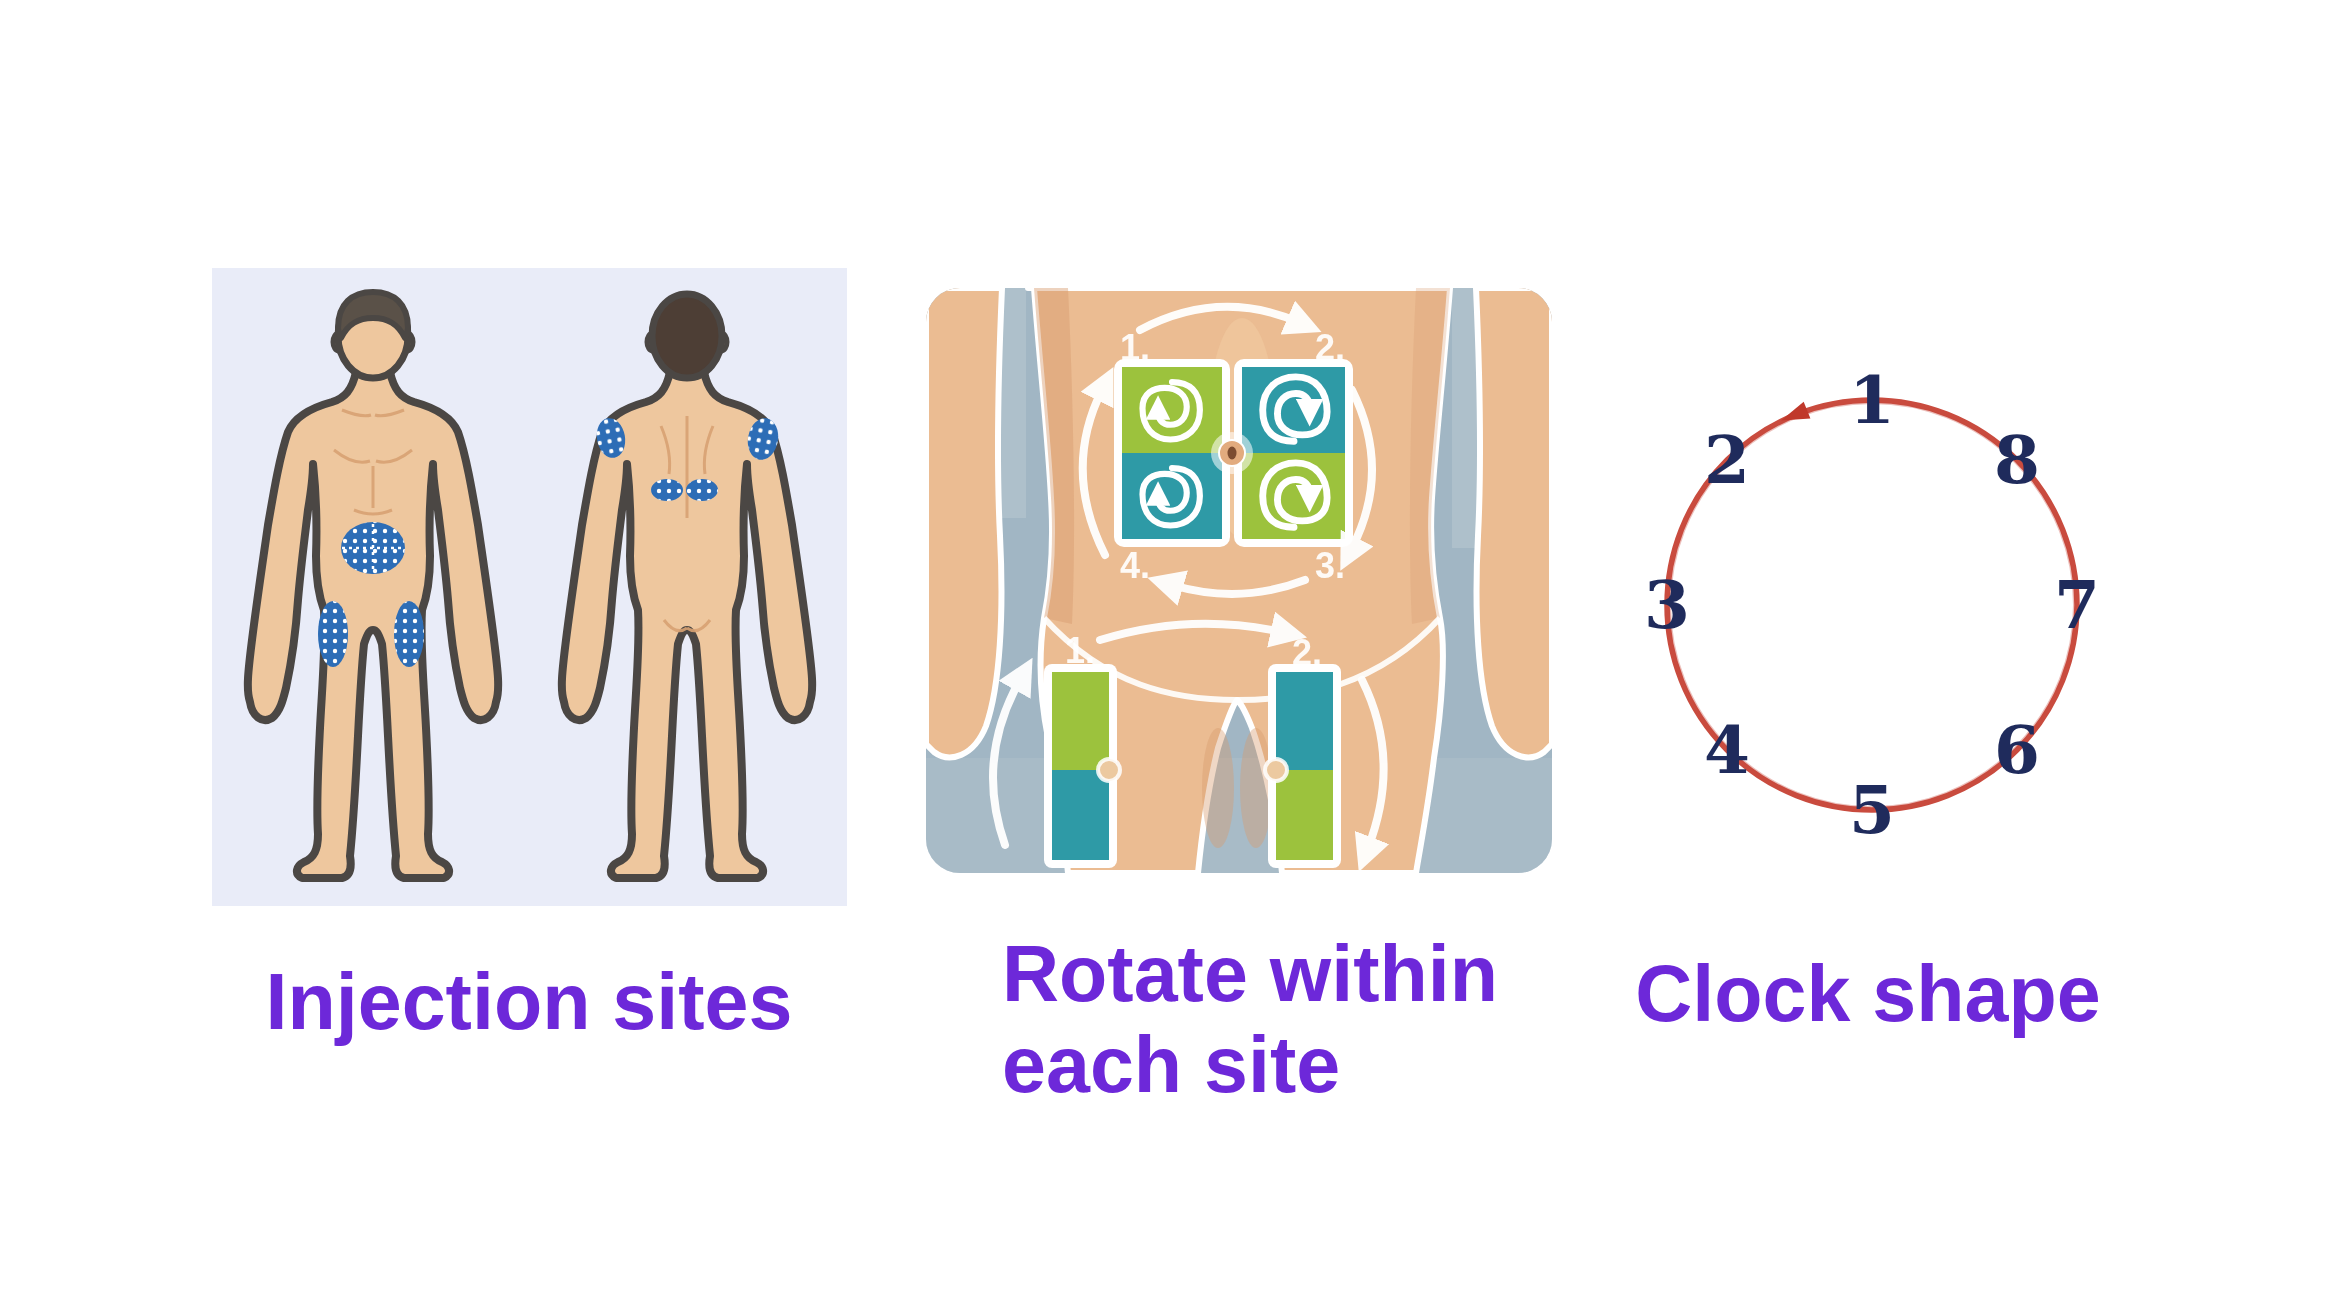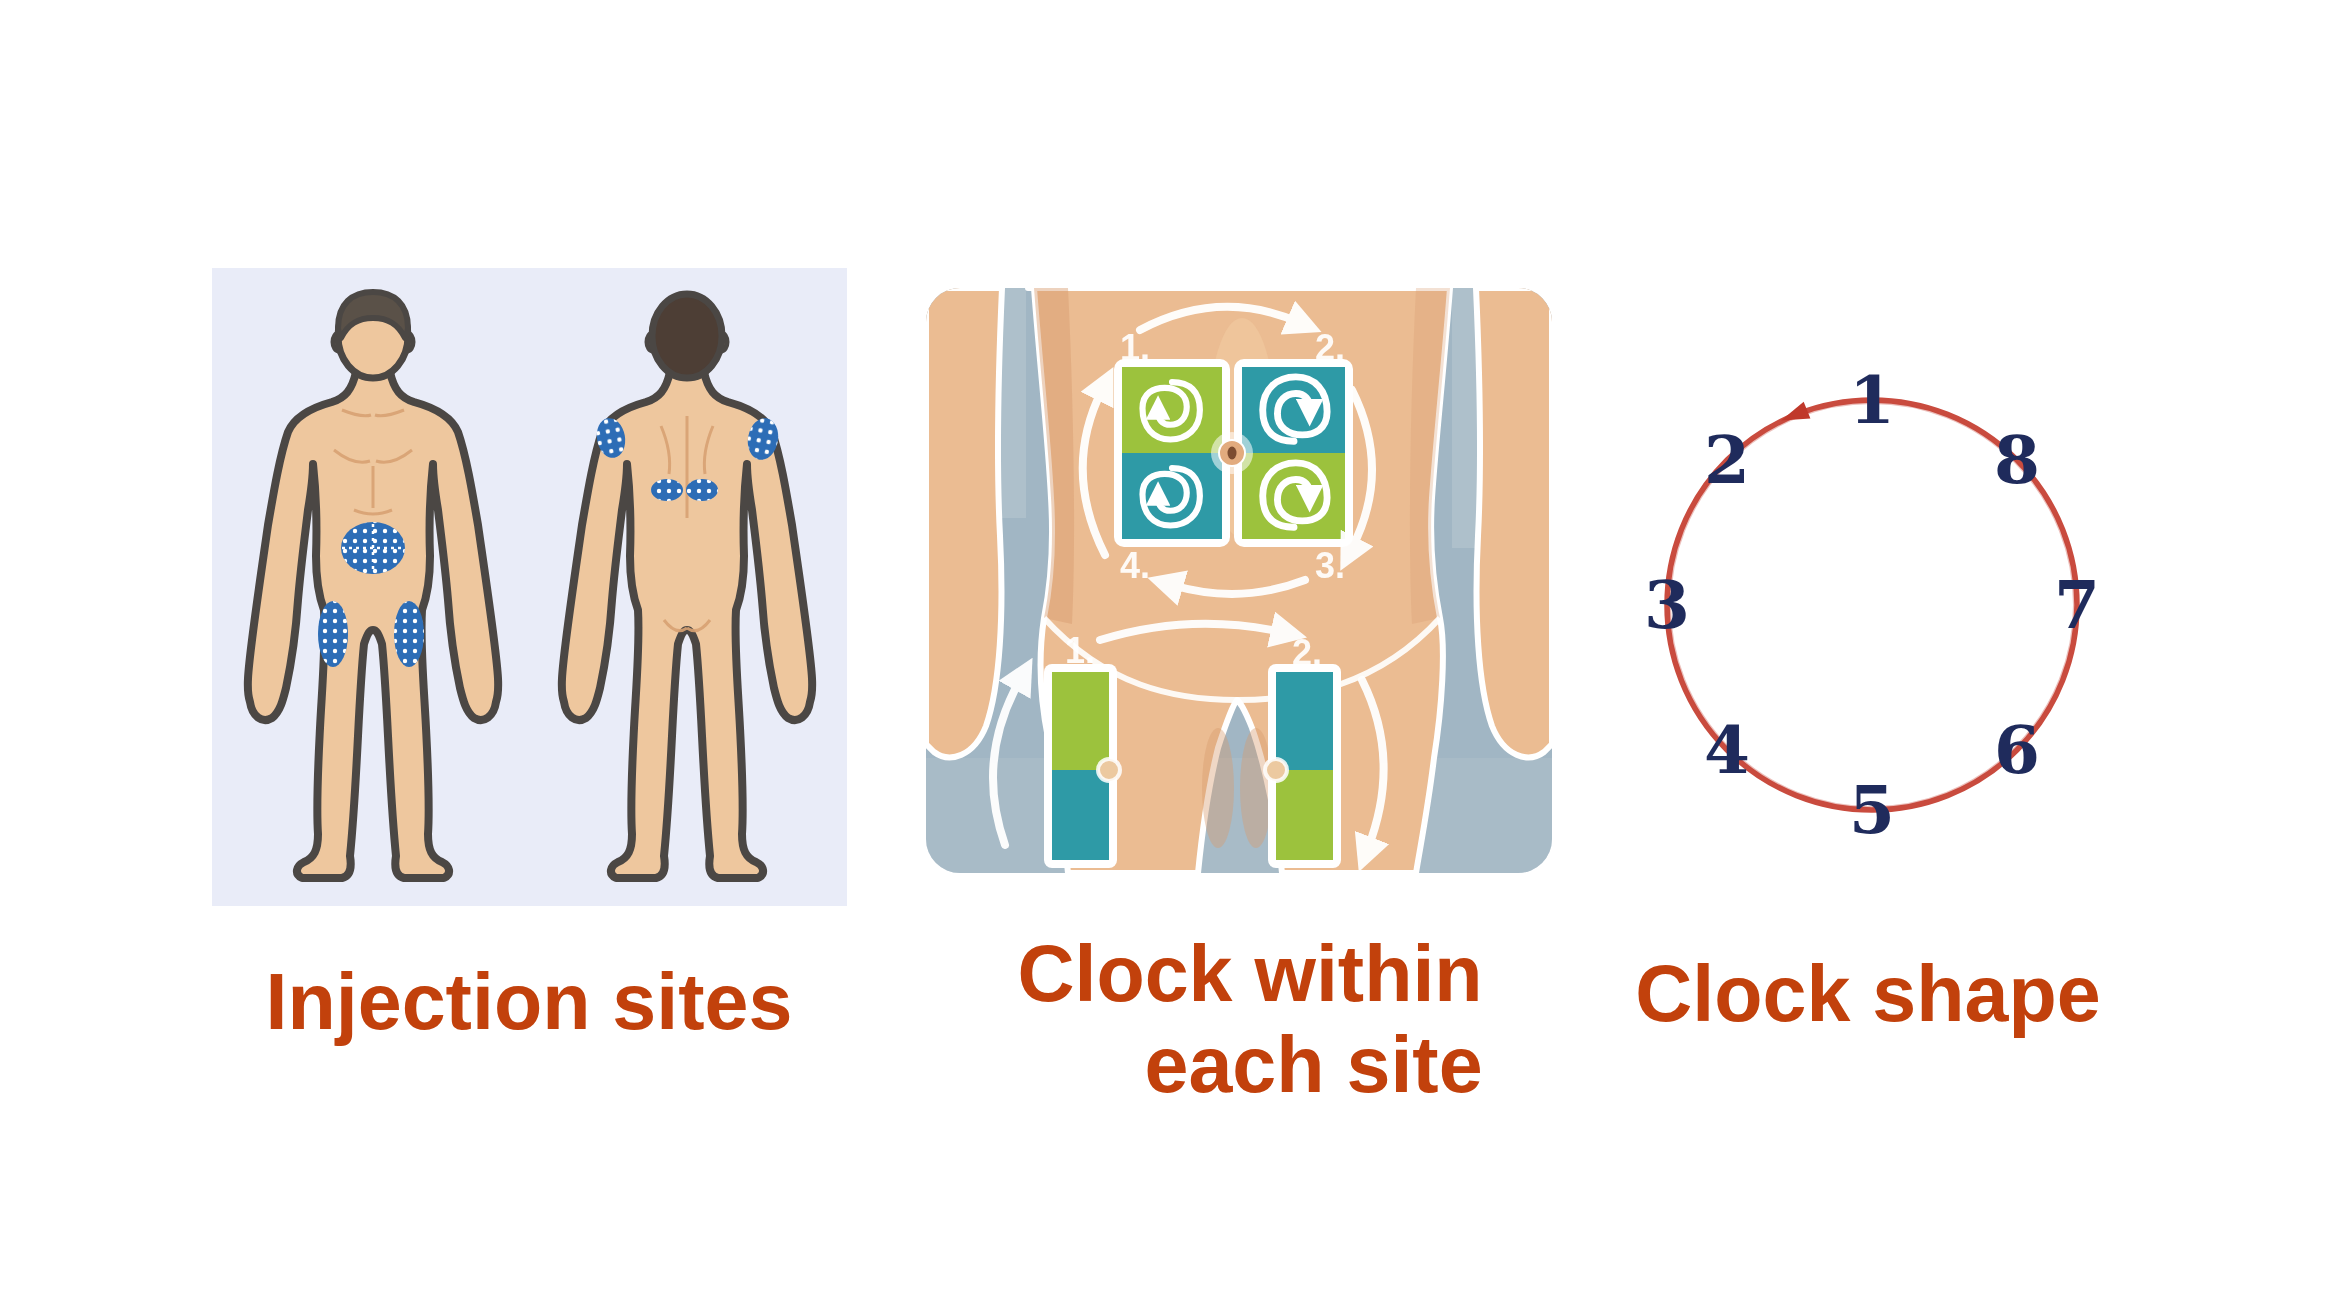--- a/index.html
+++ b/index.html
@@ -2,22 +2,22 @@
 <html><head>
 <meta charset="utf-8">
 <style>
   html,body{margin:0;padding:0;background:#ffffff;}
   .canvas{position:relative;width:2330px;height:1315px;background:#ffffff;overflow:hidden;
           font-family:"Liberation Sans","DejaVu Sans",sans-serif;}
   .panel{position:absolute;}
   #panel-injection{left:212px;top:268px;width:635px;height:638px;background:#e9ecf8;}
   #panel-rotation{left:926px;top:288px;width:626px;height:585px;border-radius:34px;overflow:hidden;background:#a1b6c4;}
   #panel-clock{left:1622px;top:355px;width:500px;height:500px;}
-  .caption{position:absolute;transform:translateX(-50%);color:#c2410c;font-weight:700;
-           font-size:79px;line-height:91px;text-align:right;letter-spacing:0px;white-space:nowrap;}
+  .caption{position:absolute;transform:translateX(-50%);color:#6d28d9;font-weight:700;
+           font-size:79px;line-height:91px;text-align:left;letter-spacing:0px;white-space:nowrap;}
   #caption-injection{left:529px;top:956px;}
   #caption-rotation{left:1250px;top:928px;}
   #caption-clock{left:1868px;top:928px;margin-top:20px;}
   .caption span{display:block;}
   svg{display:block;}
 </style>
 </head>
 <body>
 
 <div class="canvas">
@@ -228,21 +228,21 @@
         <text x="395" y="395" dominant-baseline="central">6</text>
         <text x="455" y="250" dominant-baseline="central">7</text>
         <text x="395" y="105" dominant-baseline="central">8</text>
       </g>
     </svg>
   </div>
 
   <div class="caption" id="caption-injection">Injection sites</div>
 
   <div class="caption" id="caption-rotation">
-    <span>Clock within</span>
+    <span>Rotate within</span>
     <span>each site</span>
   </div>
 
   <div class="caption" id="caption-clock">
     <span>Clock shape</span>
   </div>
 
 </div>
 
 </body></html>

